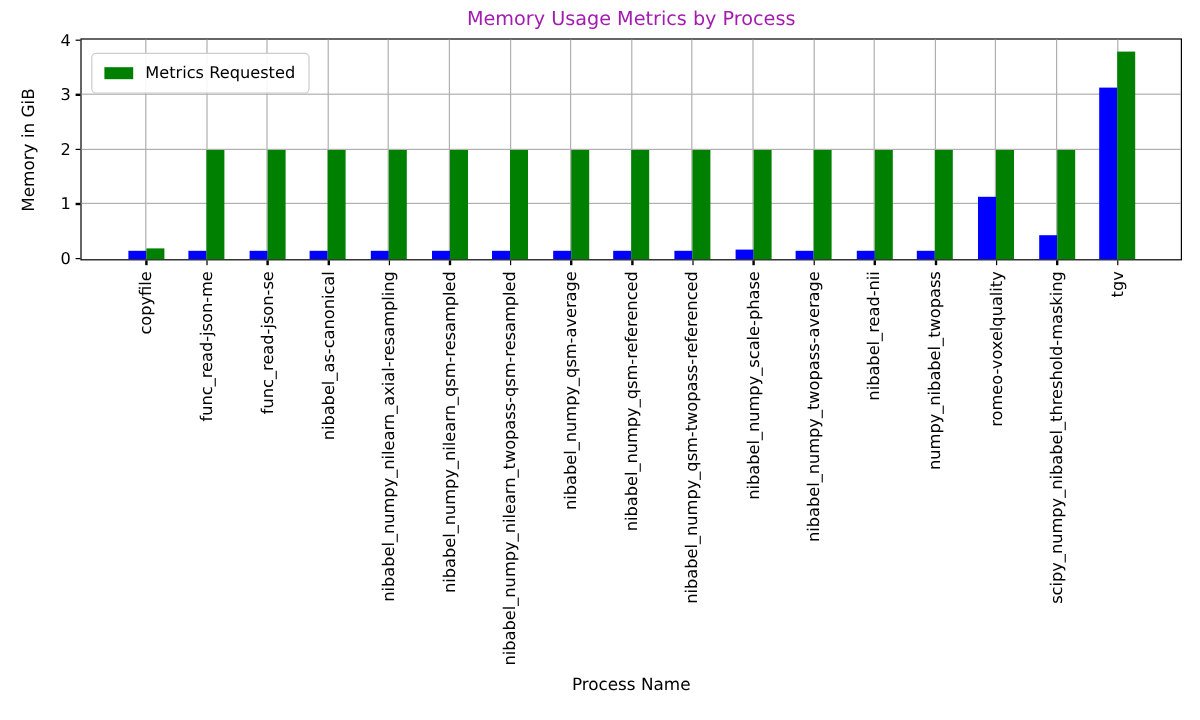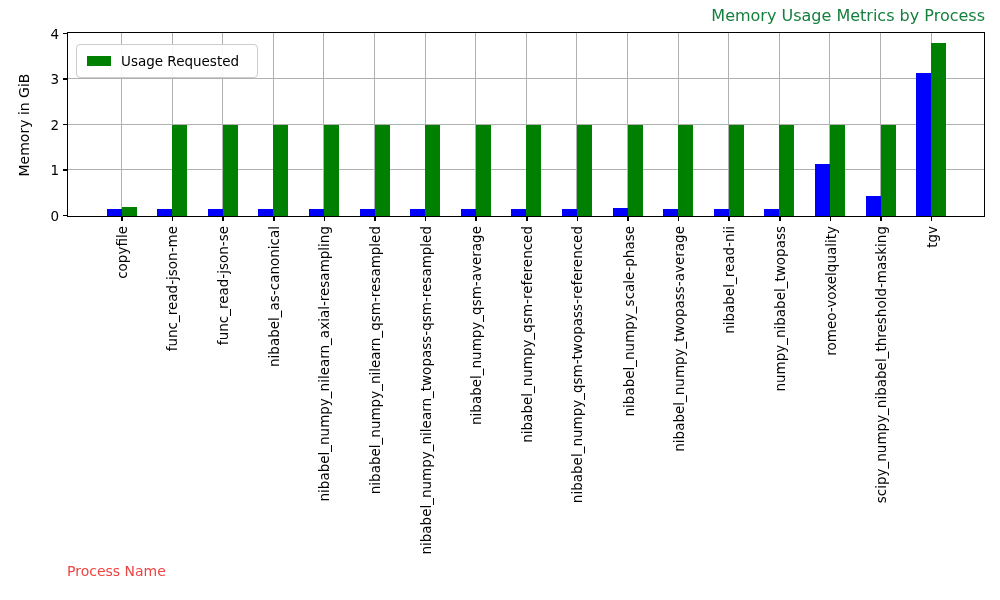--- a/index.html
+++ b/index.html
@@ -14,23 +14,23 @@
     height: 600px;
     background: #ffffff;
     overflow: hidden;
     color: #000000;
   }
   #chart-title {
     position: absolute;
     left: 67px;
     top: 6px;
     width: 918px;
-    text-align: right;
+    text-align: center;
     font-size: 16px;
-    color: #15803d;
+    color: #a21caf;
   }
   #plot-area {
     position: absolute;
     left: 67px;
     top: 32px;
     width: 918px;
     height: 185px;
     border: 1.5px solid #000000;
     box-sizing: border-box;
     background: #ffffff;
@@ -104,22 +104,23 @@
     white-space: nowrap;
     font-size: 14px;
     color: #000000;
     transform: translate(-50%, -50%) rotate(-90deg);
   }
   #xaxis-title {
     position: absolute;
     left: 67px;
     top: 563px;
     width: 918px;
+    text-align: center;
     font-size: 14px;
-    color: #ef4444;
+    color: #000000;
   }
   #legend {
     position: absolute;
     left: 76px;
     top: 44px;
     width: 182px;
     background: rgba(255,255,255,0.9);
     border: 1px solid #cccccc;
     border-radius: 4px;
     z-index: 5;
@@ -287,18 +288,18 @@
       <div class="ytick-label" style="left: 25px; top: 117.5px;">2</div>
       <div class="ytick" style="left: 63px; top: 78.25px;"></div>
       <div class="ytick-label" style="left: 25px; top: 72px;">3</div>
       <div class="ytick" style="left: 63px; top: 32.75px;"></div>
       <div class="ytick-label" style="left: 25px; top: 26.5px;">4</div>
     </div>
 
   <div id="legend">
     <div class="legend-row">
       <span class="legend-swatch" id="swatch-1" style="background: rgb(0, 128, 0);"></span>
-      <span class="legend-label">Usage Requested</span>
+      <span class="legend-label">Metrics Requested</span>
     </div>
   </div>
 
   <div id="xaxis-title">Process Name</div>
 </div>
 
 </body></html>

